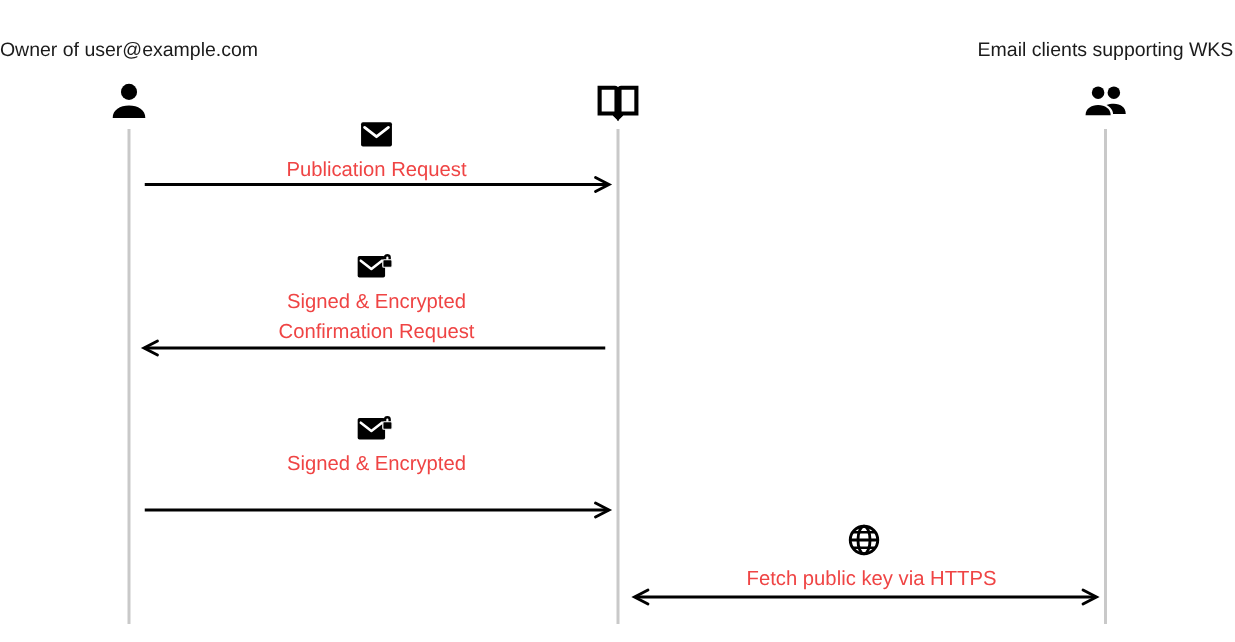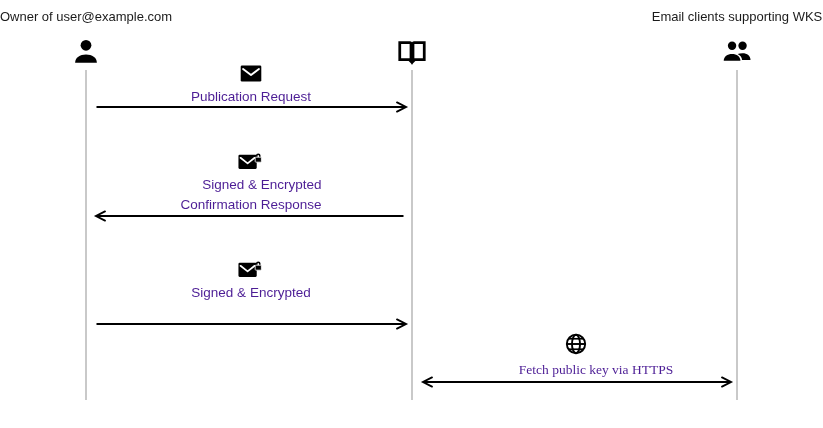--- a/index.html
+++ b/index.html
@@ -11,20 +11,21 @@
     width: 823px;
     height: 428px;
     font-family: "Liberation Sans", sans-serif;
     color: #1a1a1a;
     overflow: hidden;
   }
   #diagram {
     position: relative;
     width: 823px;
     height: 364px;
+    margin-top: 16px;
   }
   .actor-header {
     position: absolute;
     font-size: 13px;
     line-height: 16px;
     color: #1b1b1b;
     white-space: nowrap;
     text-align: center;
     transform: translateX(-50%);
   }
@@ -39,23 +40,23 @@
   }
   .lifeline {
     position: absolute;
     width: 2px;
     background: #c9c9c9;
   }
   .msg-label {
     position: absolute;
     font-size: 13.5px;
     line-height: 20px;
-    color: #4c1d95;
+    color: #ef4444;
     white-space: nowrap;
-    text-align: right;
+    text-align: center;
     transform: translateX(-50%);
   }
   .msg-icon {
     position: absolute;
     transform: translateX(-50%);
     width: 30px;
     height: 22px;
     display: flex;
     align-items: center;
     justify-content: center;
@@ -117,21 +118,21 @@
     <div class="msg-icon" style="left:250px; top:150px;">
       <svg width="24.200000000000003" height="18.919999999999998" viewBox="0 0 27 21" aria-hidden="true">
         <rect x="0.5" y="3.0" width="20.4" height="15.9" rx="1.3" fill="#000000"></rect>
         <path d="M2.8 6.4L10.7 12.6L18.6 6.4" fill="none" stroke="#ffffff" stroke-width="1.9" stroke-linecap="round" stroke-linejoin="round"></path>
         <path d="M20.0 4.1a2.6 2.6 0 0 1 5.2 0v2.0h-1.8v-2.0a0.8 0.8 0 0 0-1.6 0v2.0h-1.8z" fill="#000000"></path>
         <rect x="19.2" y="5.7" width="6.9" height="5.6" rx="0.8" fill="#000000" stroke="#ffffff" stroke-width="0.9"></rect>
       </svg>
     </div>
     <div class="msg-label" style="left:251px; top:175px;">
       <div>Signed &amp; Encrypted</div>
-      <div>Confirmation Response</div>
+      <div>Confirmation Request</div>
     </div>
     <div class="msg-arrow" style="left:96px; top:209px; width:308px;">
       <svg width="308" height="14" viewBox="0 0 308 14">
         <line x1="0.5" y1="7" x2="307.5" y2="7" stroke="#000000" stroke-width="1.9"></line>
         <polyline points="9,2.4000000000000004 0,7 9,11.6" fill="none" stroke="#000000" stroke-width="1.9" stroke-linecap="round" stroke-linejoin="miter"></polyline>
       </svg>
     </div>
     <div class="msg-icon" style="left:250px; top:258px;">
       <svg width="24.200000000000003" height="18.919999999999998" viewBox="0 0 27 21" aria-hidden="true">
         <rect x="0.5" y="3.0" width="20.4" height="15.9" rx="1.3" fill="#000000"></rect>
@@ -151,21 +152,21 @@
     </div>
     <div class="msg-icon" style="left:576px; top:333px;">
       <svg width="22" height="22" viewBox="0 0 24 24" aria-hidden="true">
         <circle cx="12" cy="12" r="10.0" fill="none" stroke="#000000" stroke-width="2.1"></circle>
         <ellipse cx="12" cy="12" rx="4.4" ry="10.0" fill="none" stroke="#000000" stroke-width="2.1"></ellipse>
         <line x1="2.0" y1="12" x2="22.0" y2="12" stroke="#000000" stroke-width="2.1"></line>
         <line x1="4.0" y1="6.3" x2="20.0" y2="6.3" stroke="#000000" stroke-width="1.8"></line>
         <line x1="4.0" y1="17.7" x2="20.0" y2="17.7" stroke="#000000" stroke-width="1.8"></line>
       </svg>
     </div>
-    <div class="msg-label" style="left:596px; top:360px;font-family:Liberation Serif, serif;">
+    <div class="msg-label" style="left:581px; top:360px;">
       <div>Fetch public key via HTTPS</div>
     </div>
     <div class="msg-arrow" style="left:423px; top:375px; width:308px;">
       <svg width="308" height="14" viewBox="0 0 308 14">
         <line x1="0.5" y1="7" x2="307.5" y2="7" stroke="#000000" stroke-width="1.9"></line>
         <polyline points="299,2.4000000000000004 308,7 299,11.6" fill="none" stroke="#000000" stroke-width="1.9" stroke-linecap="round" stroke-linejoin="miter"></polyline>
         <polyline points="9,2.4000000000000004 0,7 9,11.6" fill="none" stroke="#000000" stroke-width="1.9" stroke-linecap="round" stroke-linejoin="miter"></polyline>
       </svg>
     </div>
   </div>

